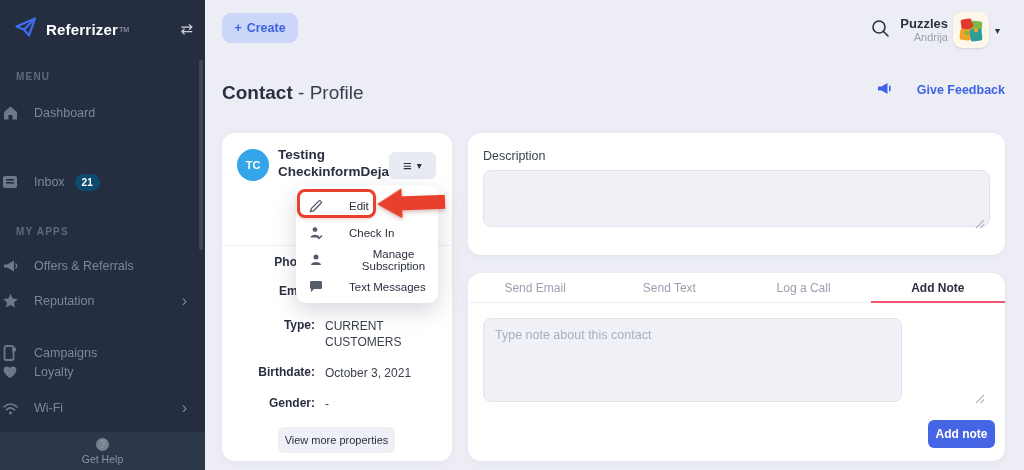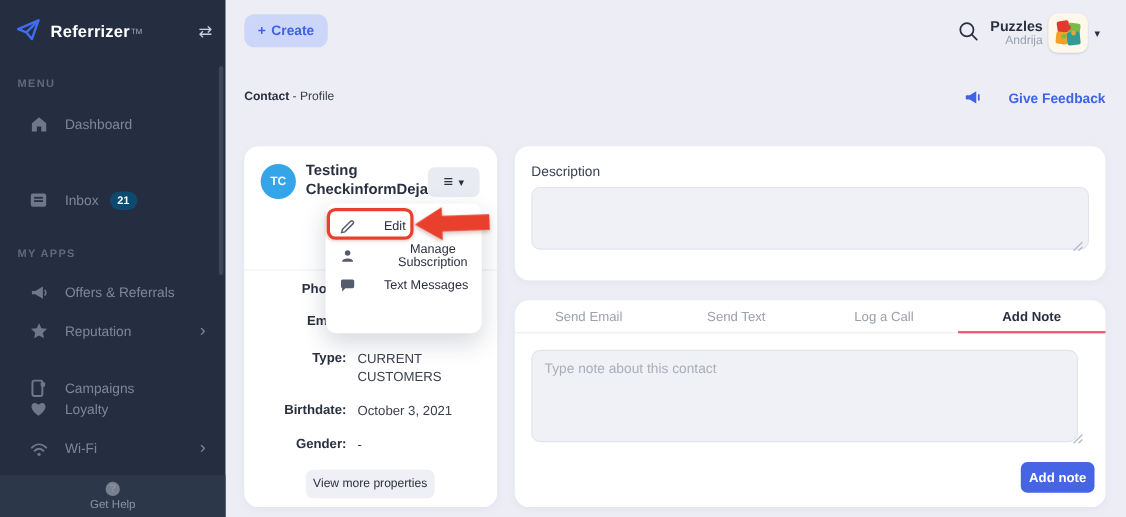--- a/index.html
+++ b/index.html
@@ -7,41 +7,41 @@
   .screen { position:relative; width:1024px; height:470px; background:#edeef5; overflow:hidden; }
 
   
   .sidebar { position:absolute; left:0; top:0; width:205px; height:470px; background:#242e40; z-index:20; }
   .sb-scroll { position:absolute; right:2px; top:60px; width:4px; height:190px; background:#3d4758; border-radius:2px; }
   .logo-row { position:absolute; left:14px; top:15px; right:12px; height:28px; display:flex; align-items:center; }
   .logo-text { color:#fff; font-size:15px; font-weight:bold; margin-left:8px; letter-spacing:.2px; }
   .logo-tm { color:#aab1bf; font-size:7px; vertical-align:super; margin-left:1px; }
   .collapse-icon { margin-left:auto; color:#c9cfda; font-size:15px; cursor:pointer; }
   .sb-label { position:absolute; left:16px; color:#5f6a7d; font-size:10px; font-weight:bold; letter-spacing:1.2px; }
-  .sb-item { position:absolute; left:0; width:205px; height:30px; display:flex; align-items:center; padding-left:25px; color:#7e8798; font-size:12.5px; cursor:pointer; }
+  .sb-item { position:absolute; left:0; width:205px; height:30px; display:flex; align-items:center; color:#7e8798; font-size:12.5px; cursor:pointer; }
   .sb-item .sb-icon { width:20px; height:20px; display:flex; align-items:center; justify-content:center; margin-right:14px; flex:0 0 20px; }
   .sb-item.active { color:#fff; font-weight:bold; }
   .icon-box { width:20px; height:20px; background:#fff; border-radius:4px; display:flex; align-items:center; justify-content:center; }
   .badge { background:#0c4a6e; color:#fff; font-size:10px; font-weight:bold; border-radius:9px; padding:3px 7px; margin-left:10px; }
   .chev { margin-left:auto; margin-right:18px; color:#7e8798; font-size:16px; line-height:1; }
   .sb-footer { position:absolute; left:0; bottom:0; width:205px; height:38px; background:#2d374a; display:flex; flex-direction:column; align-items:center; justify-content:center; cursor:pointer; }
   .qmark { width:13px; height:13px; border-radius:50%; background:#78808f; color:#242e40; font-size:10px; font-weight:bold; display:flex; align-items:center; justify-content:center; margin-bottom:2px; }
   .sb-footer span { color:#8b93a4; font-size:10.5px; }
 
   
   .create-btn { position:absolute; left:222px; top:13px; width:76px; height:30px; background:#ccd6f8; border:none; border-radius:9px; color:#3e62e0; font-size:12.5px; font-weight:bold; cursor:pointer; font-family:inherit; display:flex; align-items:center; justify-content:center; gap:5px; }
   .search-icon { position:absolute; left:870px; top:18px; width:20px; height:20px; cursor:pointer; }
   .account { position:absolute; left:830px; top:12px; width:118px; height:36px; display:flex; flex-direction:column; align-items:flex-end; justify-content:center; cursor:pointer; }
   .account-name { color:#2b3040; font-size:13px; font-weight:bold; line-height:15px; }
   .account-sub { color:#9aa0ae; font-size:11px; line-height:13px; }
   .avatar-sq { position:absolute; left:953px; top:12px; width:36px; height:36px; background:#fdf8ea; border-radius:9px; overflow:hidden; cursor:pointer; box-shadow:0 1px 2px rgba(40,50,90,.15); }
   .caret { color:#2b3040; font-size:10px; }
   .account-caret { position:absolute; left:995px; top:25px; cursor:pointer; }
 
-  .breadcrumb { position:absolute; left:222px; top:82px; font-size:11px; color:#2b3040; }
+  .breadcrumb { position:absolute; left:222px; top:82px; font-size:19px; color:#2b3040; }
   .breadcrumb b { font-weight:bold; }
   .breadcrumb .bc-sep, .breadcrumb .bc-sec { font-weight:normal; color:#3a3f4d; }
   .feedback { position:absolute; top:82px; right:19px; display:flex; align-items:center; gap:24px; color:#3f63e8; font-size:12.5px; font-weight:bold; cursor:pointer; }
 
   
   .card { position:absolute; background:#fff; border-radius:13px; box-shadow:0 2px 8px rgba(40,50,90,.05); }
   .contact-card { left:222px; top:133px; width:230px; height:328px; }
   .desc-card { left:468px; top:133px; width:537px; height:122px; }
   .notes-card { left:468px; top:273px; width:537px; height:188px; }
 
@@ -70,21 +70,21 @@
   .textarea { position:absolute; background:#f0f1f6; border:1px solid #e2e4ec; border-radius:8px; font-family:inherit; font-size:12.5px; color:#3a3f4d; padding:9px 11px; resize:none; }
   .textarea::placeholder { color:#a9aeba; }
   .desc-textarea { left:15px; top:37px; width:507px; height:57px; }
   .resize-handle { position:absolute; pointer-events:none; }
 
   
   .tabs { position:absolute; left:0; top:0; width:100%; height:30px; display:flex; border-bottom:1px solid #eceef2; }
   .tab { flex:1; display:flex; align-items:center; justify-content:center; font-size:12px; color:#9ba1af; cursor:pointer; position:relative; }
   .tab.active { color:#2b3040; font-weight:bold; }
   .tab.active::after { content:""; position:absolute; left:0; right:0; bottom:-1px; height:2.5px; background:#f2536d; }
-  .note-textarea { left:15px; top:45px; width:497px; height:84px; }
+  .note-textarea { left:15px; top:45px; width:419px; height:84px; }
   .addnote-btn { position:absolute; right:10px; bottom:13px; width:67px; height:28px; background:#4565e4; color:#fff; border:none; border-radius:6px; font-size:12px; font-weight:bold; font-family:inherit; cursor:pointer; }
 </style>
 </head>
 <body>
 
 <div class="screen">
 
   <nav class="sidebar">
     <div class="logo-row">
       <span>
@@ -267,20 +267,28 @@
 
   <div class="dropdown">
     <div class="dd-item">
       <svg width="14" height="14" viewBox="0 0 14 14">
           <path d="M1.5 12.5 L2.3 9.6 L9.8 2.1 C10.3 1.6 11.2 1.6 11.7 2.1 L12 2.4 C12.5 2.9 12.5 3.8 12 4.3 L4.5 11.8 Z" fill="none" stroke="#555c6b" stroke-width="1.3"></path>
         </svg>
       <span>Edit</span>
     </div>
     <div class="dd-item">
       <svg width="14" height="14" viewBox="0 0 14 14">
+          <circle cx="6" cy="3.6" r="2.4" fill="#555c6b"></circle>
+          <path d="M1.5 11.5 C1.5 7.8 10.5 7.8 10.5 11.5 Z" fill="#555c6b"></path>
+          <path d="M8.5 11 L10 12.5 L13 9.5" stroke="#555c6b" stroke-width="1.4" fill="none"></path>
+        </svg>
+      <span>Check In</span>
+    </div>
+    <div class="dd-item">
+      <svg width="14" height="14" viewBox="0 0 14 14">
           <circle cx="7" cy="4" r="2.5" fill="#555c6b"></circle>
           <path d="M2 12 C2 8 12 8 12 12 Z" fill="#555c6b"></path>
         </svg>
       <span>Manage Subscription</span>
     </div>
     <div class="dd-item">
       <svg width="14" height="13" viewBox="0 0 14 13">
           <path d="M1 2.5 C1 1.7 1.7 1 2.5 1 H11.5 C12.3 1 13 1.7 13 2.5 V7.5 C13 8.3 12.3 9 11.5 9 H5 L2 12 V9 H2.5 C1.7 9 1 8.3 1 7.5 Z" fill="#555c6b"></path>
         </svg>
       <span>Text Messages</span>

